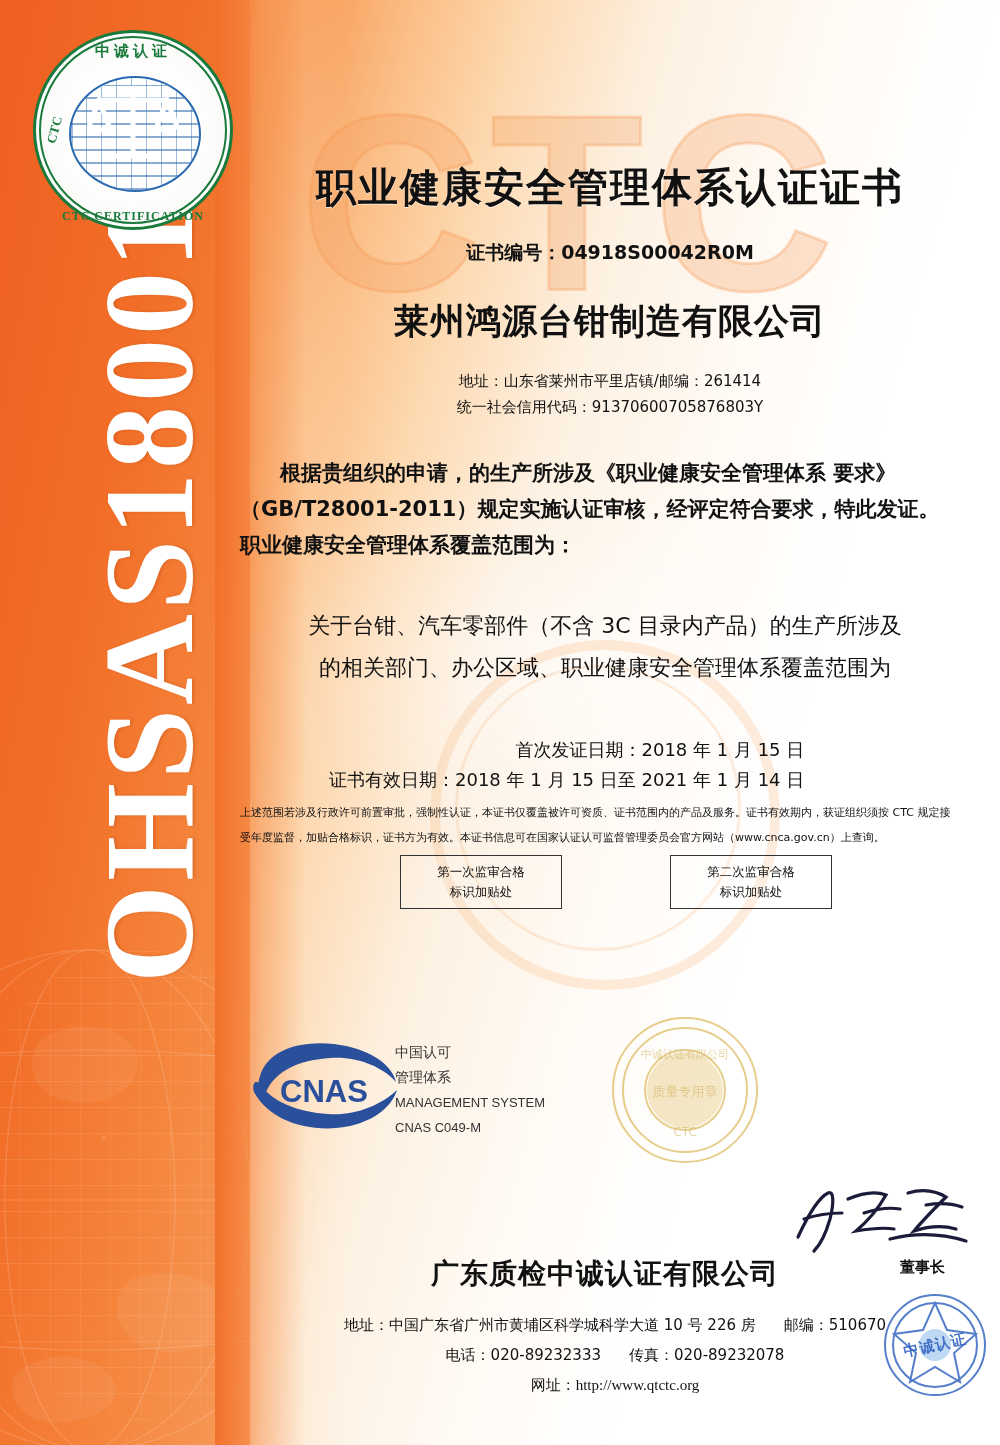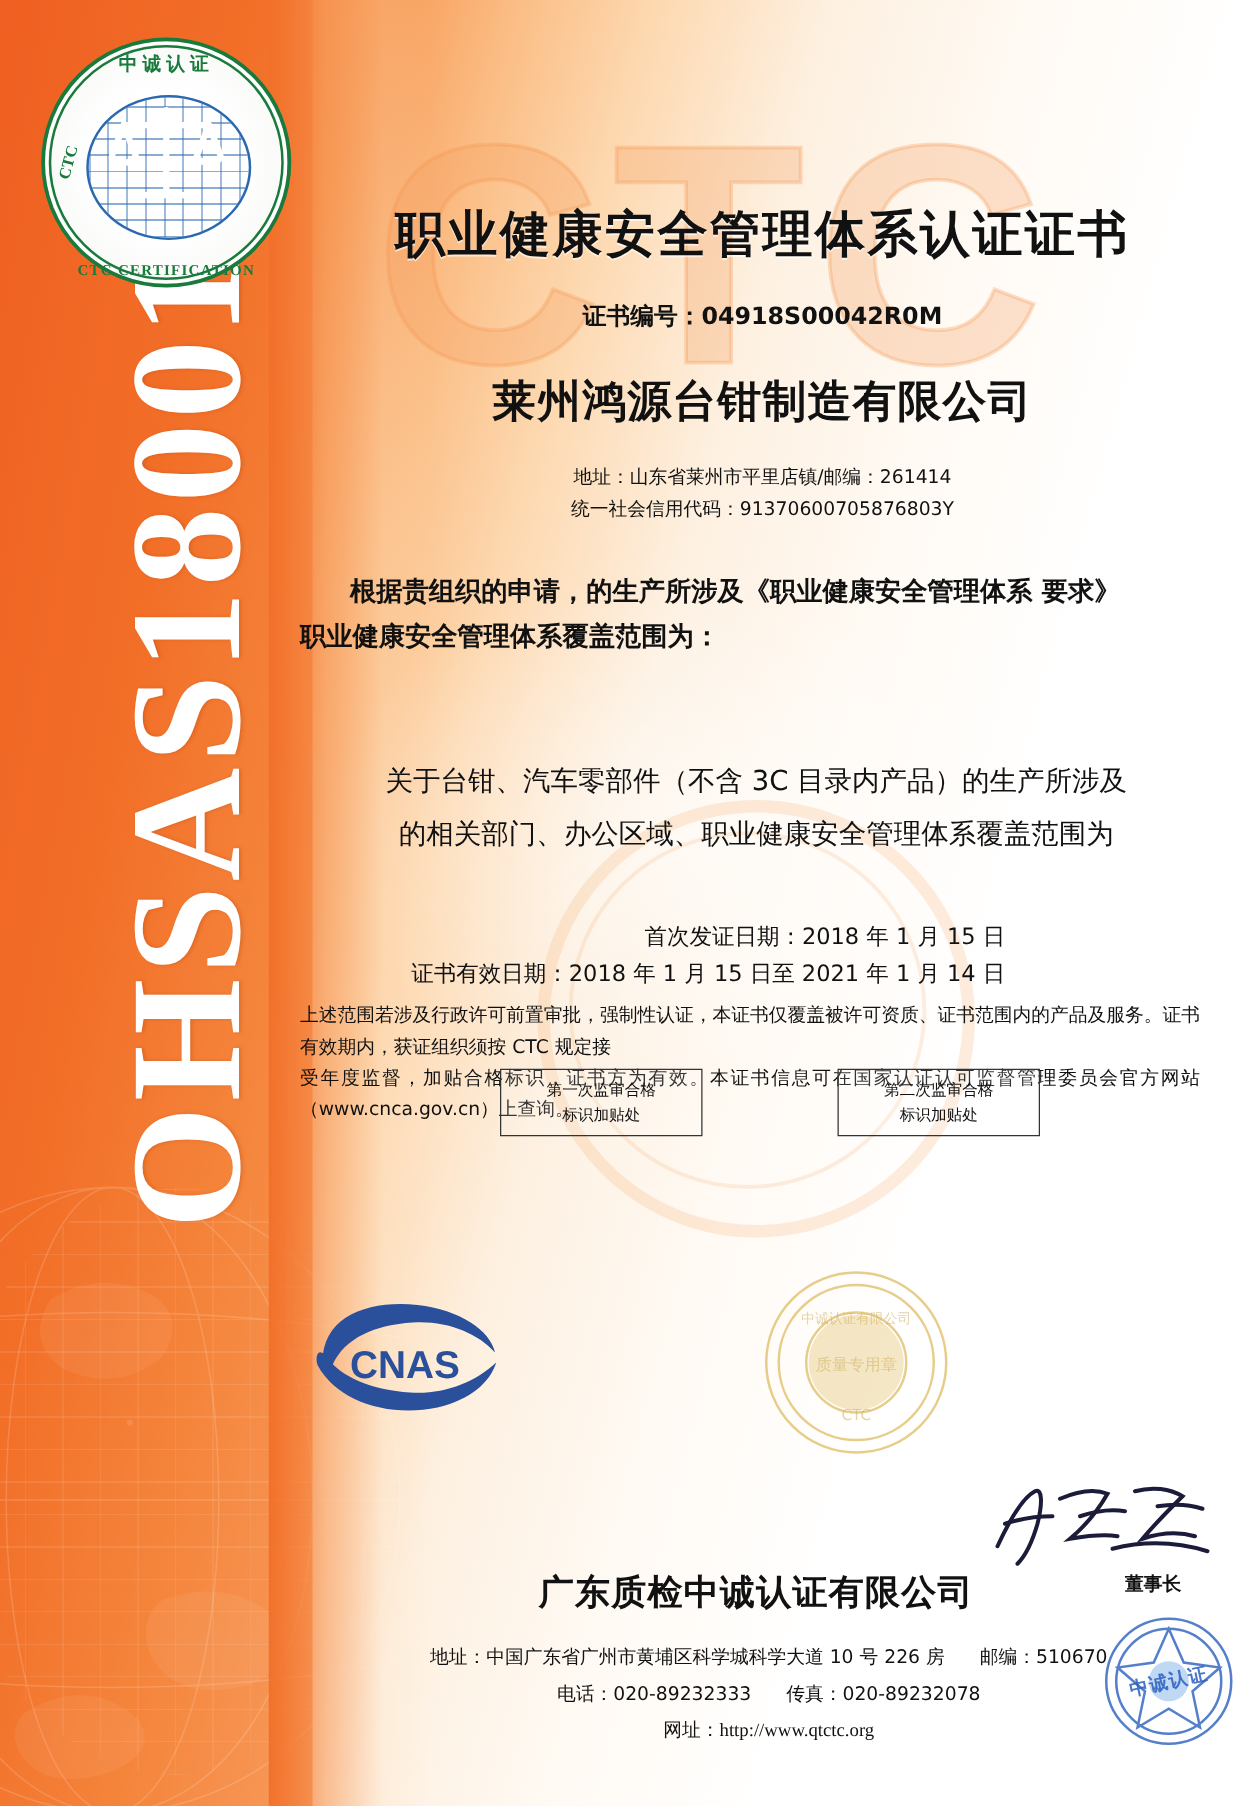--- a/index.html
+++ b/index.html
@@ -151,21 +151,21 @@
   }
   .dates{
     position:absolute;left:55px;top:735px;
     font-family:"DejaVu Sans", sans-serif;
     font-size:18px;color:#111;line-height:30px;text-align:right;
   }
   .dates .lbl{display:inline-block;width:150px;}
   .fineprint{
     position:absolute;left:-10px;right:40px;top:800px;
     font-family:"DejaVu Sans", sans-serif;
-    font-size:15px;color:#111;line-height:25px;text-align:justify;
+    font-size:11px;color:#111;line-height:25px;text-align:justify;
   }
   .stampboxes{
     position:absolute;left:120px;top:855px;width:520px;height:60px;
   }
   .stampbox{
     position:absolute;top:0;width:160px;height:52px;border:1px solid #333;
     font-family:"DejaVu Sans", sans-serif;font-size:12.5px;color:#111;
     display:flex;align-items:center;justify-content:center;text-align:center;line-height:20px;
     background:rgba(255,255,255,0.15);
   }
@@ -270,20 +270,21 @@
     <div class="certno">证书编号：04918S00042R0M</div>
     <div class="company">莱州鸿源台钳制造有限公司</div>
 
     <div class="addr">
       <div>地址：山东省莱州市平里店镇/邮编：261414</div>
       <div>统一社会信用代码：91370600705876803Y</div>
     </div>
 
     <div class="body-text">
       <div class="l1">根据贵组织的申请，的生产所涉及《职业健康安全管理体系  要求》</div>
+      <div>（GB/T28001-2011）规定实施认证审核，经评定符合要求，特此发证。</div>
       <div>职业健康安全管理体系覆盖范围为：</div>
     </div>
 
     <div class="scope">
       <div>关于台钳、汽车零部件（不含 3C 目录内产品）的生产所涉及</div>
       <div>的相关部门、办公区域、职业健康安全管理体系覆盖范围为</div>
     </div>
 
     <div class="dates">
       <div>
@@ -313,20 +314,26 @@
         </div>
       </div>
     </div>
 
     <div class="cnas">
       <svg class="swoosh" viewBox="0 0 150 96">
         <path d="M8 52 C8 14 46 2 84 6 C118 10 142 26 146 44 C132 28 106 18 80 20 C50 22 26 32 16 54 C12 62 10 58 8 52Z" fill="#2a4f9b"></path>
         <path d="M4 54 C20 84 62 96 100 88 C126 82 142 68 147 52 C130 68 104 78 78 76 C48 74 22 64 10 46 C4 40 2 48 4 54Z" fill="#2a4f9b"></path>
         <text x="74" y="64" text-anchor="middle" font-family="Liberation Sans, sans-serif" font-size="31" font-weight="bold" fill="#2a4f9b">CNAS</text>
       </svg>
+      <div class="txt">
+        <div>中国认可</div>
+        <div>管理体系</div>
+        <div class="en">MANAGEMENT SYSTEM</div>
+        <div class="en">CNAS C049-M</div>
+      </div>
     </div>
 
     <svg class="goldseal" viewBox="0 0 180 160">
       <g fill="none" stroke="#d8b24a" stroke-width="2" opacity="0.75">
         <circle cx="90" cy="80" r="72"></circle>
         <circle cx="90" cy="80" r="62"></circle>
         <circle cx="90" cy="80" r="40"></circle>
       </g>
       <g fill="#e2c06a" opacity="0.45">
         <circle cx="90" cy="80" r="38"></circle>

